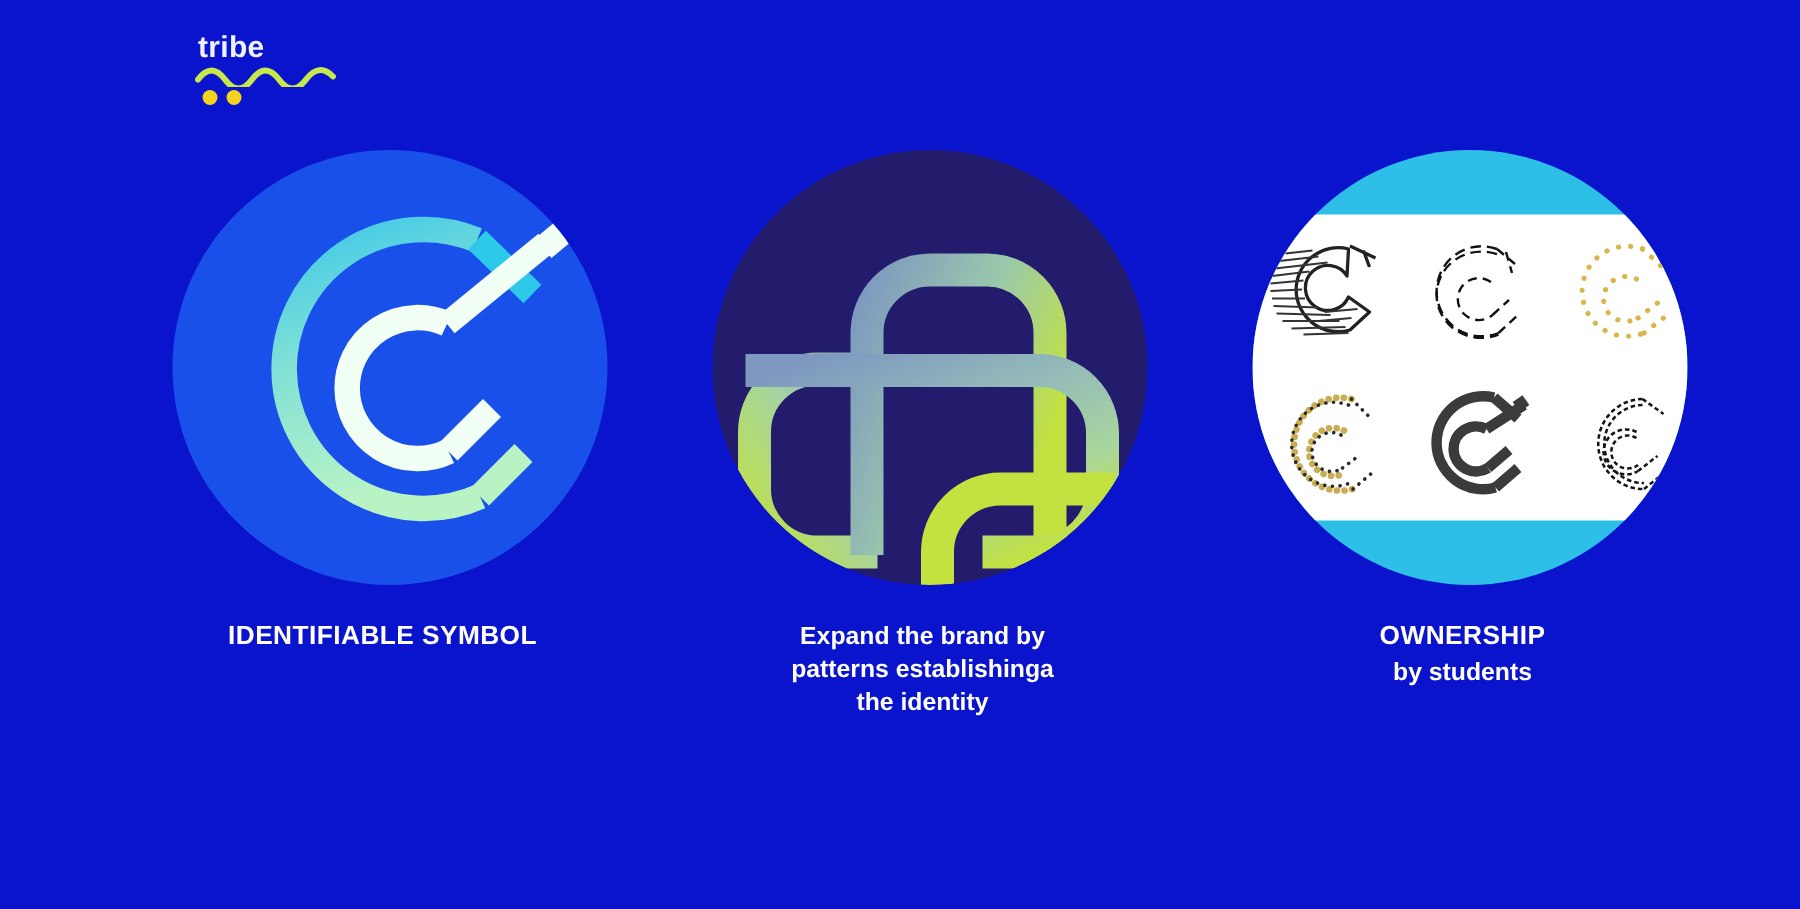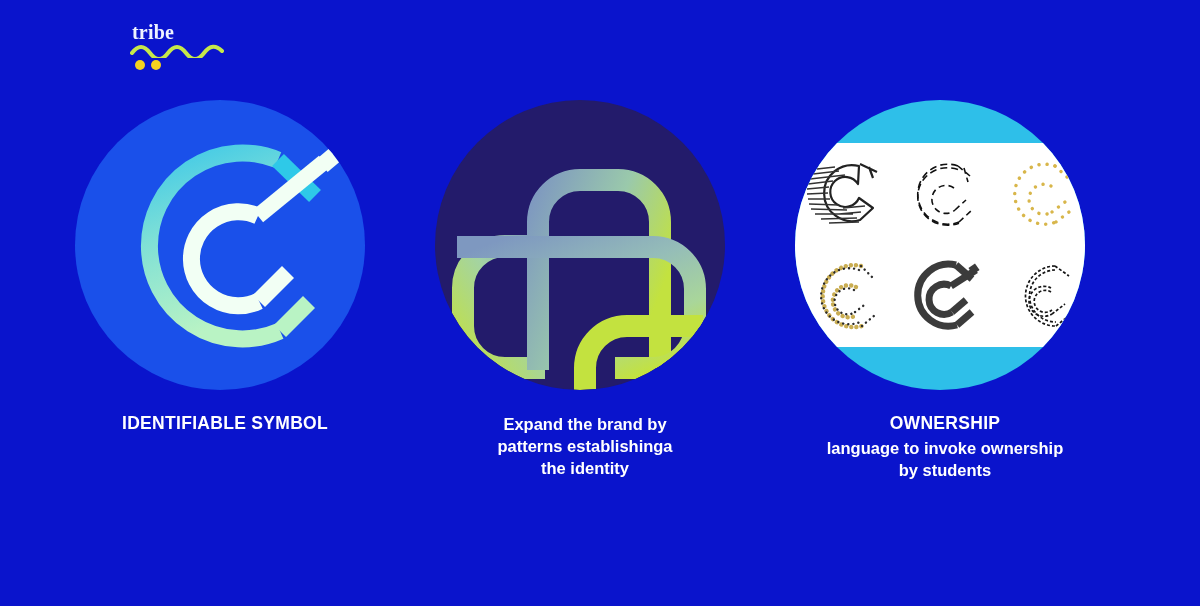--- a/index.html
+++ b/index.html
@@ -18,21 +18,21 @@
 
   
   .brand {
     position: absolute;
     left: 130px;
     top: 22px;
     width: 120px;
     height: 55px;
   }
   .brand-word {
-    font-family: Liberation Serif, serif;
+    font-family: Liberation Sans, sans-serif;
     font-size: 20px;
     font-weight: 700;
     letter-spacing: .2px;
     color: #eef3ff;
     line-height: 1;
     margin: 0 0 2px 2px;
   }
   .brand-wave { display: block; margin-left: 0px; }
   .brand-dots { display: block; margin-left: 4px; margin-top: 1px; }
 
@@ -43,21 +43,21 @@
     top: 100px;
     width: 1200px;
     display: flex;
     justify-content: center;
     gap: 30px;
   }
   .col {
     width: 330px;
     display: flex;
     flex-direction: column;
-    align-items: flex-start;
+    align-items: flex-end;
   }
   .circle-wrap {
     width: 290px;
     height: 290px;
     position: relative;
   }
   .circle {
     position: absolute;
     inset: 0;
     border-radius: 50%;
@@ -294,20 +294,19 @@
                 </g>
               </svg>
             </div>
 
           </div>
         </div>
       </div>
       <div class="caption">
         <div class="cap-title">OWNERSHIP</div>
         <div class="cap-body">
-          <div>language to invoke ownership</div>
           <div>by students</div>
         </div>
       </div>
     </div>
 
   </div>
 </div>
 
 </body></html>

